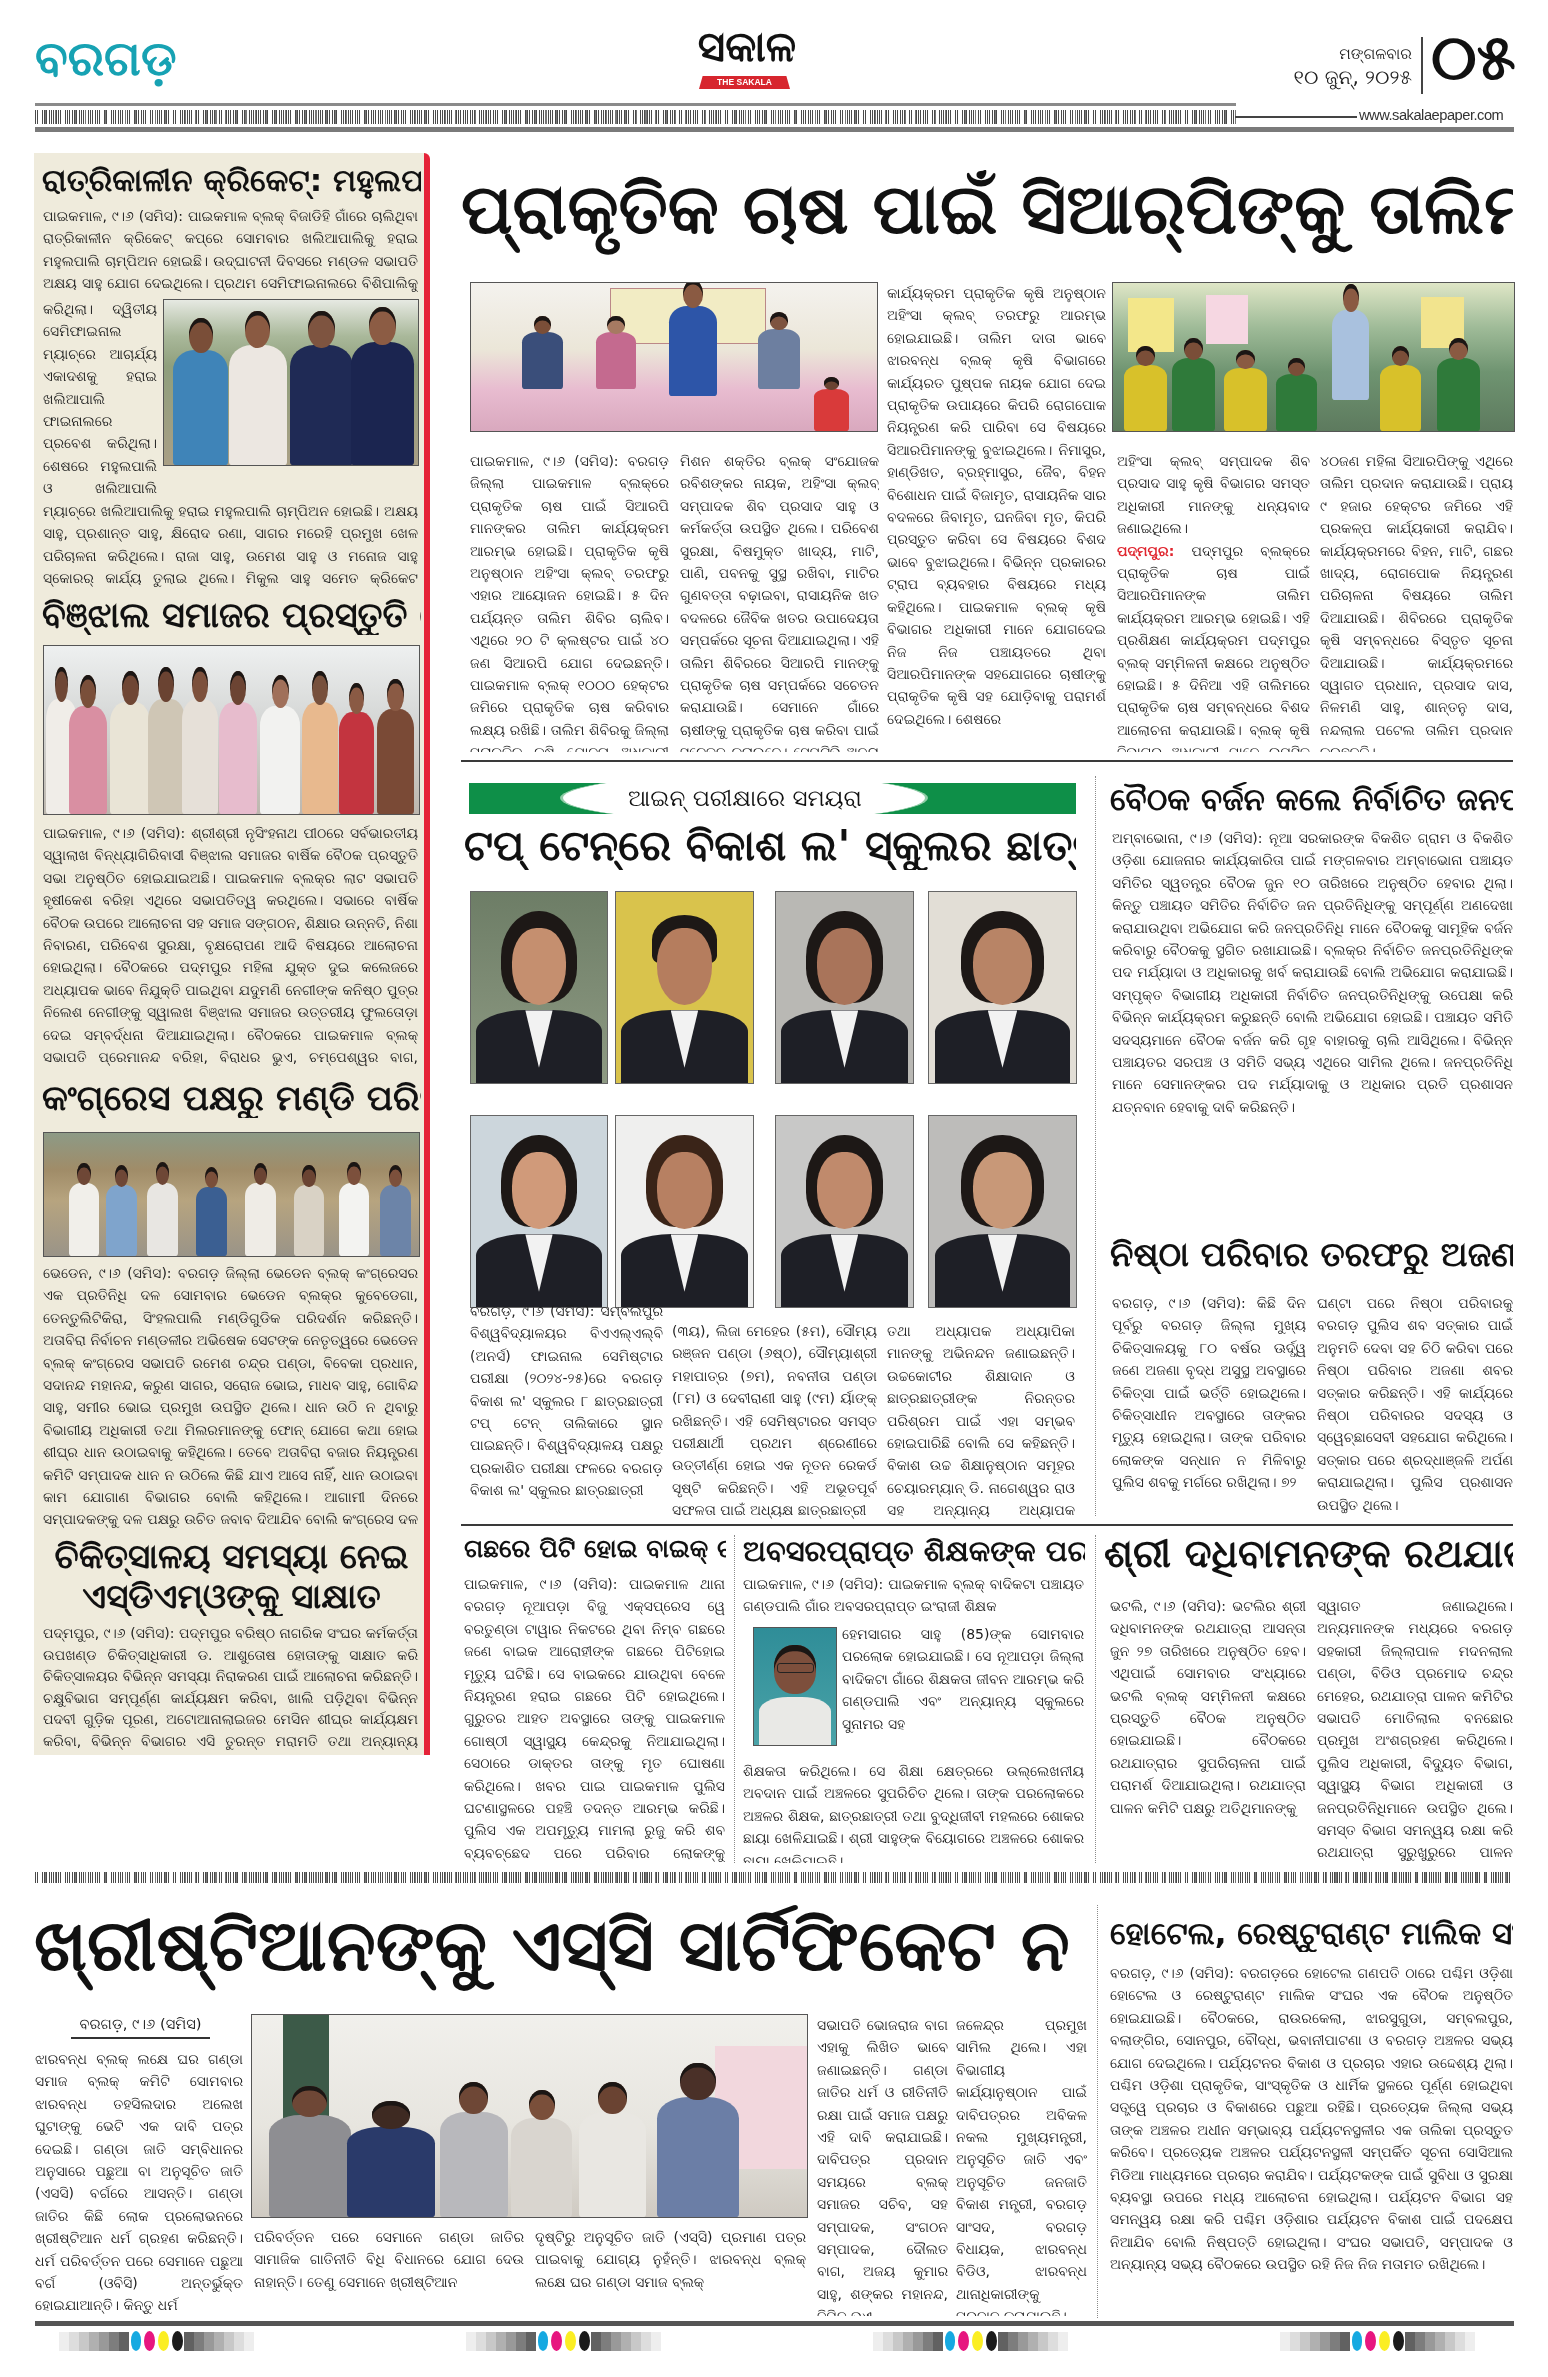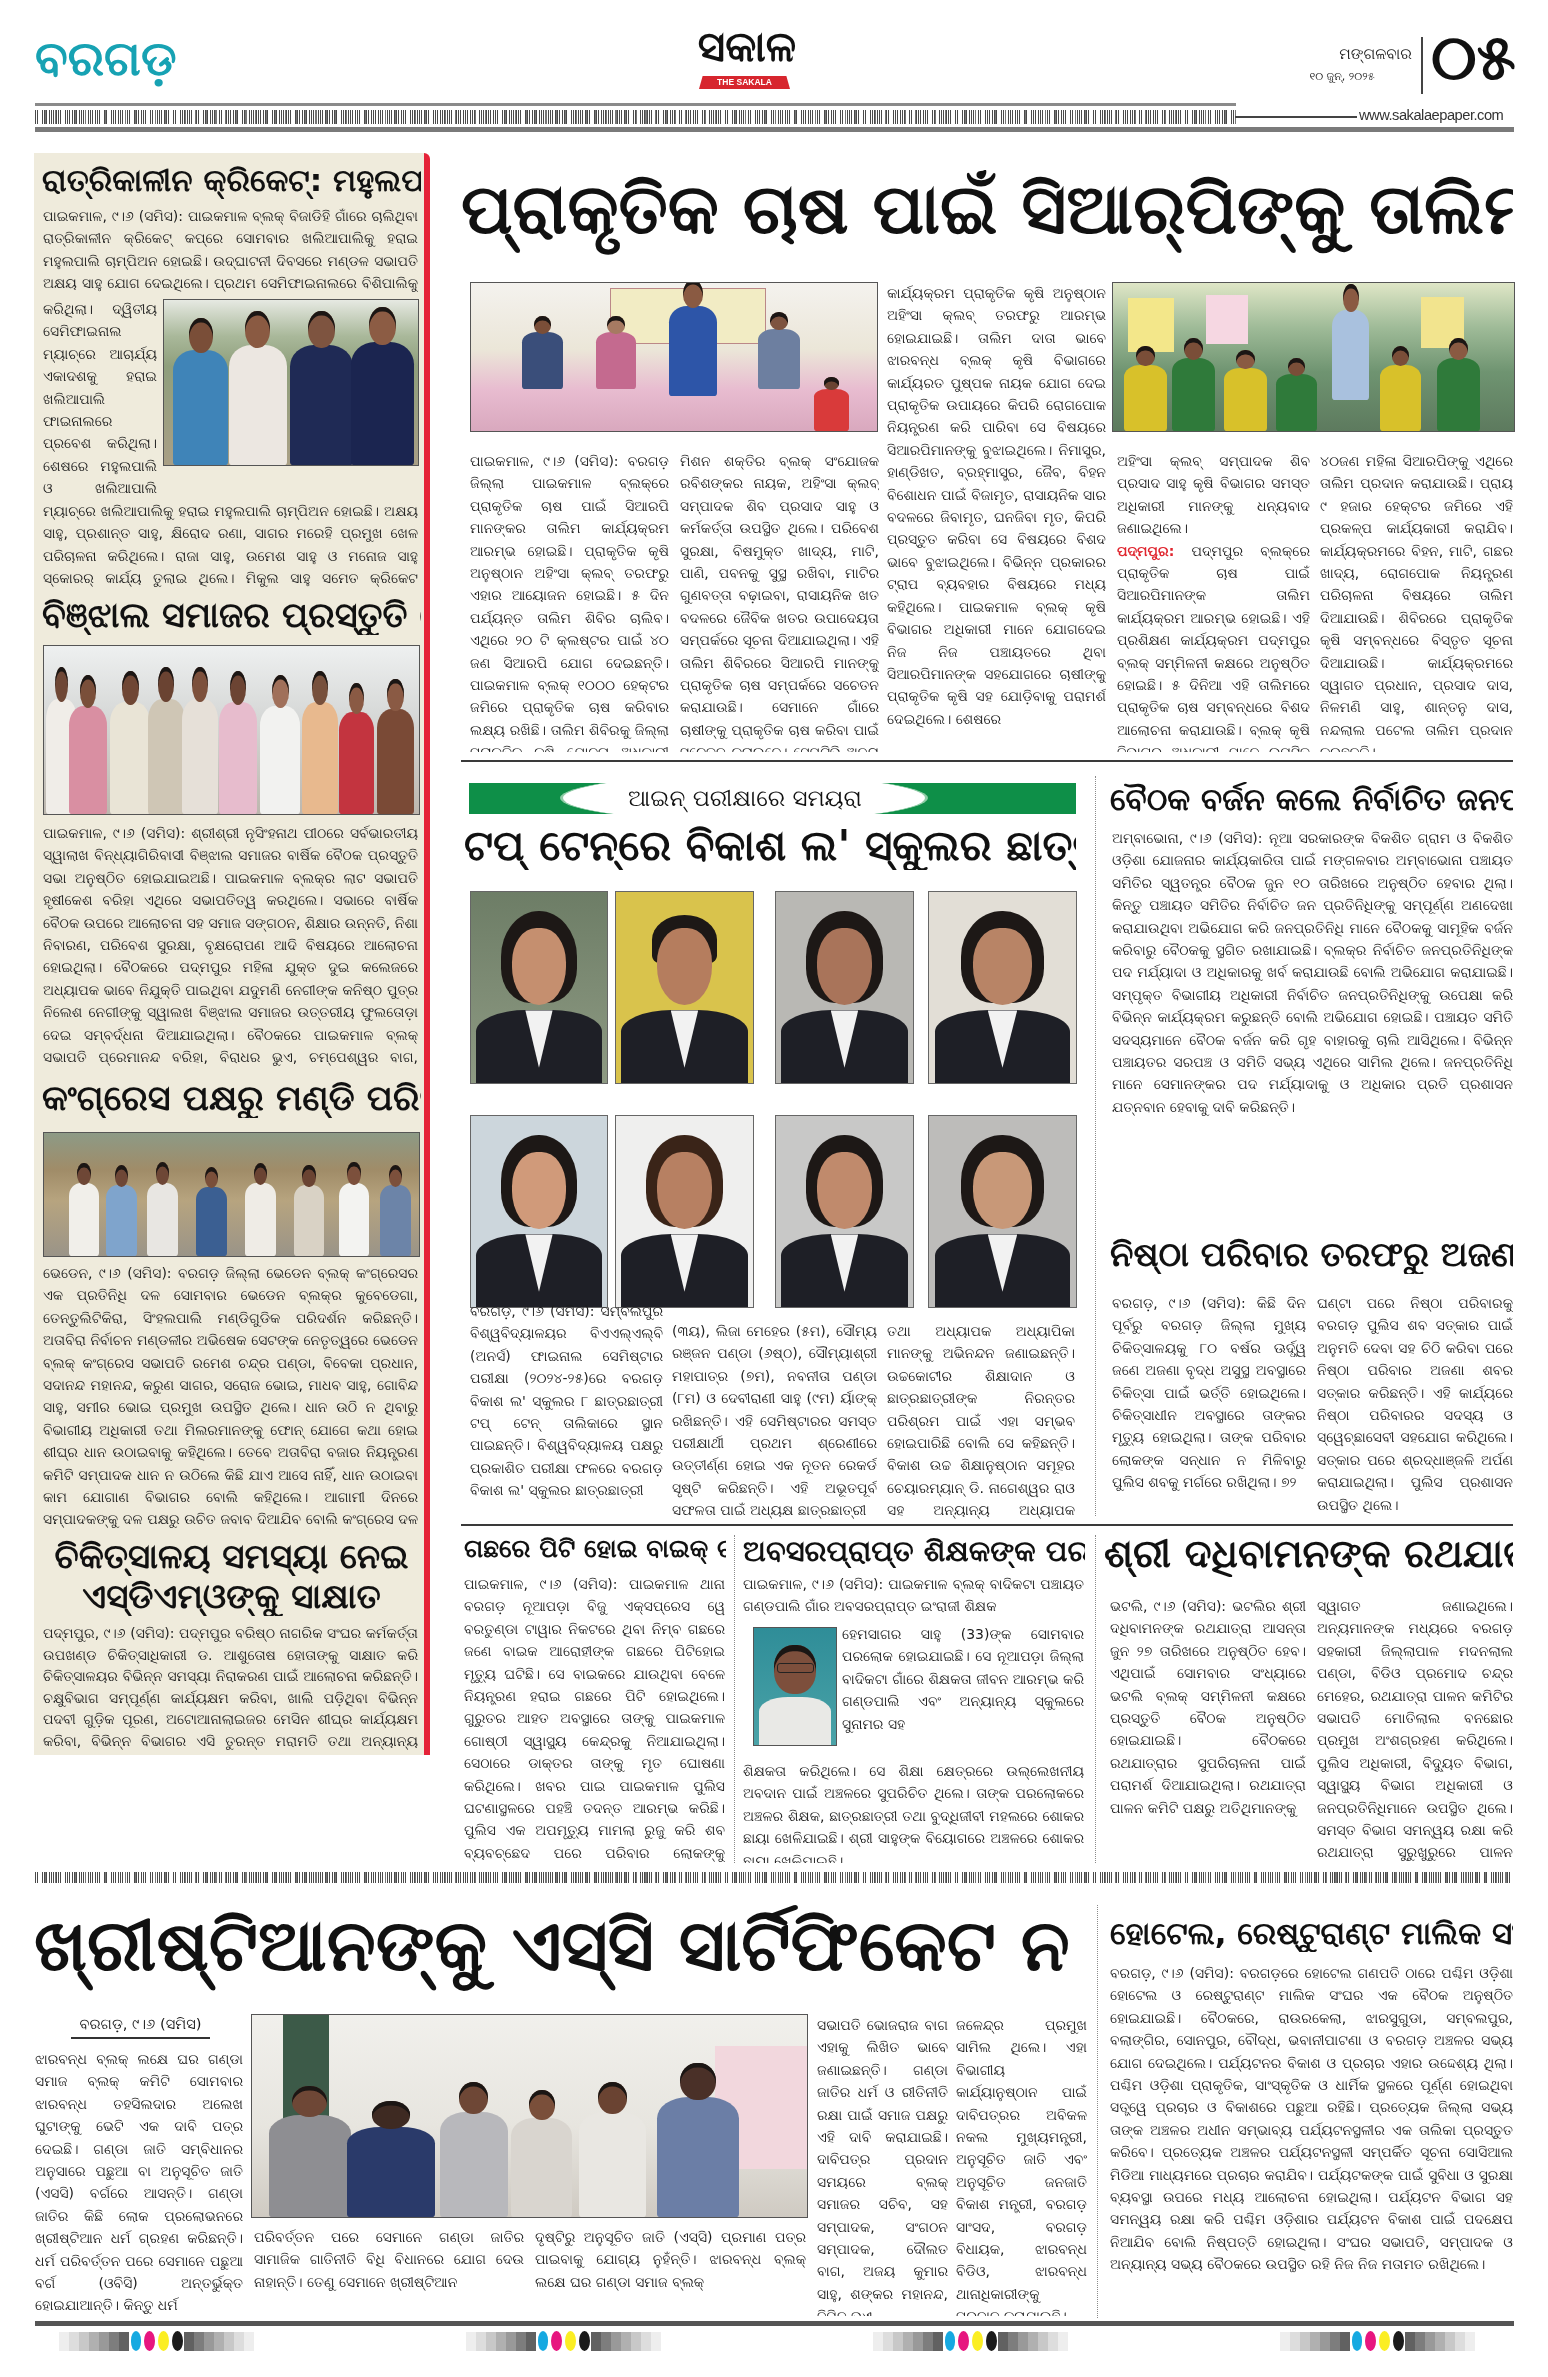--- a/index.html
+++ b/index.html
@@ -12,21 +12,21 @@
   .fig::before{content:"";position:absolute;left:31%;top:0;width:38%;height:24%;border-radius:48%;background:var(--s,#9a6a52);box-shadow:inset 0 4.6px 0 #1b1614;z-index:2;}
   .fig::after{content:"";position:absolute;left:6%;right:6%;top:22%;bottom:0;background:var(--c,#345);border-radius:38% 38% 3.1px 3.1px/18% 18% 3.1px 3.1px;}
   .vdiv{position:absolute;width:0;border-left:1.5px dotted #8a8a8a;}
   .rule{position:absolute;background:#3a3a3a;}
 
   
   .sec-title{left:35px;top:34px;font-size:48px;font-weight:bold;color:var(--teal,#17a2b3);line-height:1;}
   .logo-text{left:679px;top:26px;width:136px;text-align:center;font-size:42px;font-weight:bold;color:#111;line-height:1;}
   .logo-tag{left:699px;top:76px;width:91px;height:13px;background:var(--brand,#d7262e);color:#fff;font-size:8.5px;font-weight:bold;text-align:center;line-height:13px;font-family:"Liberation Sans",sans-serif;clip-path:polygon(4% 0,96% 0,100% 100%,0 100%);}
   .day{left:1272px;top:45px;width:140px;text-align:right;font-size:15.4px;line-height:18.5px;color:#222;}
-  .date{left:1272px;top:68px;width:140px;text-align:center;font-size:11px;line-height:18.5px;color:#222;}
+  .date{left:1272px;top:68px;width:140px;text-align:right;font-size:20px;line-height:18.5px;color:#222;}
   .hdiv{left:1421px;top:37px;width:1.5px;height:57px;background:#444;}
   .pageno{left:1431px;top:26px;font-size:63px;font-weight:bold;line-height:1;color:#111;}
   .rule-thin{left:35px;top:103px;width:1201px;height:3.1px;background:#8a8a8a;}
   .barcode{left:35px;top:110px;width:1201px;height:14px;background:
       repeating-linear-gradient(90deg,#4a4a4a 0 0.8px,transparent 0.8px 2.3px),
       repeating-linear-gradient(90deg,#777 0 1.5px,transparent 1.5px 10px),#fff;}
   .connector{left:1235px;top:116px;width:122px;height:1.5px;background:#444;}
   .website{left:1359px;top:107px;font-size:14.7px;color:#333;letter-spacing:-0.5px;font-family:"Liberation Sans",sans-serif;}
   .rule-thick{left:35px;top:127px;width:1479px;height:4.6px;background:#7a7a7a;}
 
@@ -220,21 +220,21 @@
 
 <div class="vdiv" style="left:734px;top:1535px;height:328px;"></div>
 
 <h2 class="hd" style="left:743px;top:1535px;width:342px;font-size:29px;">ଅବସରପ୍ରାପ୍ତ ଶିକ୍ଷକଙ୍କ ପରଲୋକ</h2>
 <p class="txt" style="left:743px;top:1573px;width:341px;height:45px;">ପାଇକମାଳ, ୯।୬ (ସମିସ): ପାଇକମାଳ ବ୍ଲକ୍ ବାଦିକଟା ପଞ୍ଚାୟତ ଗଣ୍ଡପାଲି ଗାଁର ଅବସରପ୍ରାପ୍ତ ଇଂରାଜୀ ଶିକ୍ଷକ</p>
 <div class="photo" style="left:753px;top:1627px;width:82px;height:117px;background:linear-gradient(180deg,#2f8d98,#4aa3a8);">
   <div class="a" style="left:20px;top:17px;width:42px;height:49px;border-radius:45%;background:#7d4f3c;box-shadow:inset 0 6.2px 0 #1b1614;"></div>
   <div class="a" style="left:23px;top:35px;width:35px;height:7.7px;border:1.5px solid #222;border-radius:3.1px;"></div>
   <div class="a" style="left:4.6px;right:4.6px;bottom:0;height:48px;background:#e9e9e6;border-radius:40% 40% 0 0/30% 30% 0 0;"></div>
 </div>
-<p class="txt" style="left:842px;top:1623px;width:242px;height:134px;">ହେମସାଗର ସାହୁ (33)ଙ୍କ ସୋମବାର ପରଲୋକ ହୋଇଯାଇଛି। ସେ ନୂଆପଡ଼ା ଜିଲ୍ଲା ବାଦିକଟା ଗାଁରେ ଶିକ୍ଷକତା ଜୀବନ ଆରମ୍ଭ କରି ଗଣ୍ଡପାଲି ଏବଂ ଅନ୍ୟାନ୍ୟ ସ୍କୁଲରେ ସୁନାମର ସହ</p>
+<p class="txt" style="left:842px;top:1623px;width:242px;height:134px;">ହେମସାଗର ସାହୁ (85)ଙ୍କ ସୋମବାର ପରଲୋକ ହୋଇଯାଇଛି। ସେ ନୂଆପଡ଼ା ଜିଲ୍ଲା ବାଦିକଟା ଗାଁରେ ଶିକ୍ଷକତା ଜୀବନ ଆରମ୍ଭ କରି ଗଣ୍ଡପାଲି ଏବଂ ଅନ୍ୟାନ୍ୟ ସ୍କୁଲରେ ସୁନାମର ସହ</p>
 <p class="txt" style="left:743px;top:1760px;width:341px;height:103px;">ଶିକ୍ଷକତା କରିଥିଲେ। ସେ ଶିକ୍ଷା କ୍ଷେତ୍ରରେ ଉଲ୍ଲେଖନୀୟ ଅବଦାନ ପାଇଁ ଅଞ୍ଚଳରେ ସୁପରିଚିତ ଥିଲେ। ତାଙ୍କ ପରଲୋକରେ ଅଞ୍ଚଳର ଶିକ୍ଷକ, ଛାତ୍ରଛାତ୍ରୀ ତଥା ବୁଦ୍ଧିଜୀବୀ ମହଲରେ ଶୋକର ଛାୟା ଖେଳିଯାଇଛି। ଶ୍ରୀ ସାହୁଙ୍କ ବିୟୋଗରେ ଅଞ୍ଚଳରେ ଶୋକର ଛାୟା ଖେଳିଯାଇଛି।</p>
 
 <div class="vdiv" style="left:1095px;top:1535px;height:328px;"></div>
 
 <h2 class="hd" style="left:1104px;top:1532px;width:409px;font-size:39px;">ଶ୍ରୀ ଦଧିବାମନଙ୍କ ରଥଯାତ୍ରା ପାଇଁ ପ୍ରସ୍ତୁତି</h2>
 <p class="txt" style="left:1110px;top:1595px;width:196px;height:268px;">ଭଟଲି, ୯।୬ (ସମିସ): ଭଟଲିର ଶ୍ରୀ ଦଧିବାମନଙ୍କ ରଥଯାତ୍ରା ଆସନ୍ତା ଜୁନ ୨୭ ତାରିଖରେ ଅନୁଷ୍ଠିତ ହେବ। ଏଥିପାଇଁ ସୋମବାର ସଂଧ୍ୟାରେ ଭଟଲି ବ୍ଲକ୍ ସମ୍ମିଳନୀ କକ୍ଷରେ ପ୍ରସ୍ତୁତି ବୈଠକ ଅନୁଷ୍ଠିତ ହୋଇଯାଇଛି। ବୈଠକରେ ରଥଯାତ୍ରାର ସୁପରିଚାଳନା ପାଇଁ ପରାମର୍ଶ ଦିଆଯାଇଥିଲା। ରଥଯାତ୍ରା ପାଳନ କମିଟି ପକ୍ଷରୁ ଅତିଥିମାନଙ୍କୁ</p>
 <p class="txt" style="left:1317px;top:1595px;width:196px;height:268px;">ସ୍ୱାଗତ ଜଣାଇଥିଲେ। ଅନ୍ୟମାନଙ୍କ ମଧ୍ୟରେ ବରଗଡ଼ ସହକାରୀ ଜିଲ୍ଲାପାଳ ମଦନଲାଲ ପଣ୍ଡା, ବିଡିଓ ପ୍ରମୋଦ ଚନ୍ଦ୍ର ମେହେର, ରଥଯାତ୍ରା ପାଳନ କମିଟିର ସଭାପତି ମୋତିଲାଲ ବନଛୋର ପ୍ରମୁଖ ଅଂଶଗ୍ରହଣ କରିଥିଲେ। ପୁଲିସ ଅଧିକାରୀ, ବିଦ୍ୟୁତ ବିଭାଗ, ସ୍ୱାସ୍ଥ୍ୟ ବିଭାଗ ଅଧିକାରୀ ଓ ଜନପ୍ରତିନିଧିମାନେ ଉପସ୍ଥିତ ଥିଲେ। ସମସ୍ତ ବିଭାଗ ସମନ୍ୱୟ ରକ୍ଷା କରି ରଥଯାତ୍ରା ସୁରୁଖୁରୁରେ ପାଳନ କରିବାକୁ ନିଷ୍ପତ୍ତି ହୋଇଥିଲା।</p>
 
 <div class="a" style="left:35px;top:1872px;width:1479px;height:10.8px;background:repeating-linear-gradient(90deg,#4a4a4a 0 0.8px,transparent 0.8px 2.3px),repeating-linear-gradient(90deg,#777 0 1.5px,transparent 1.5px 10px),#fff;"></div>
 

